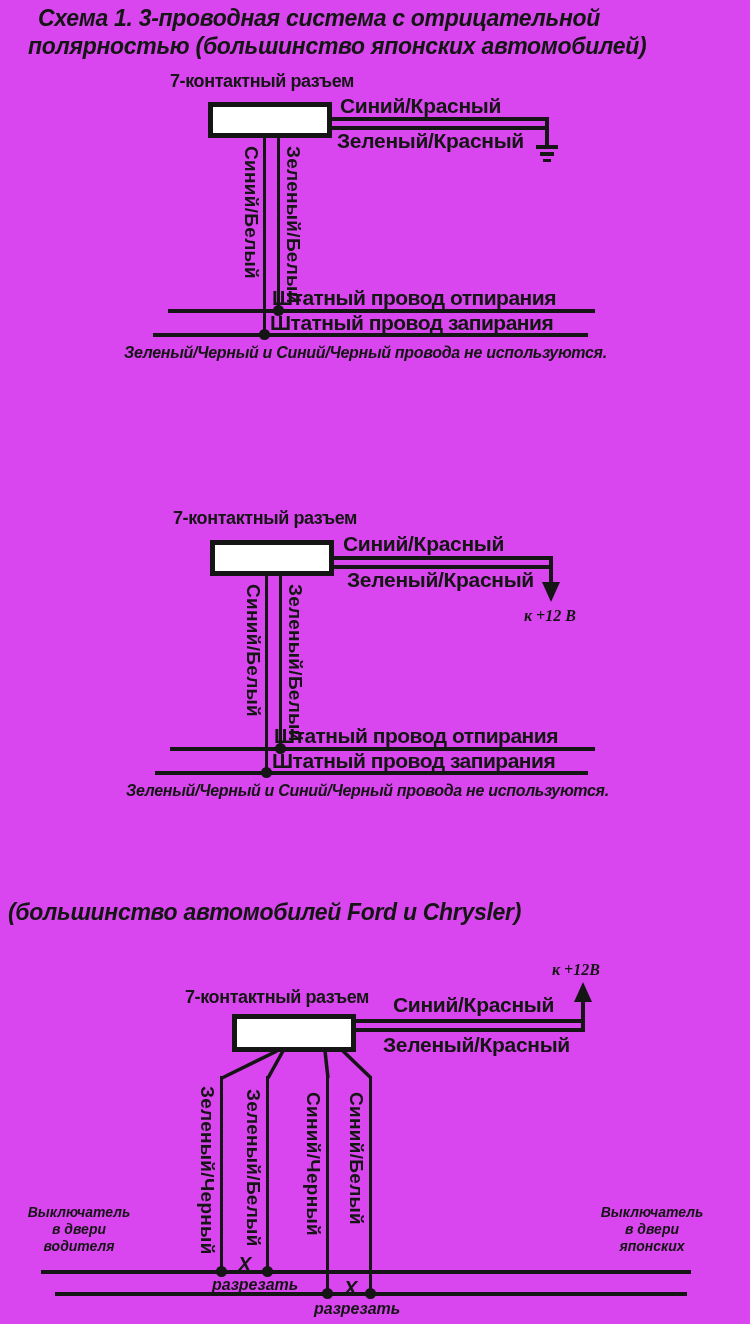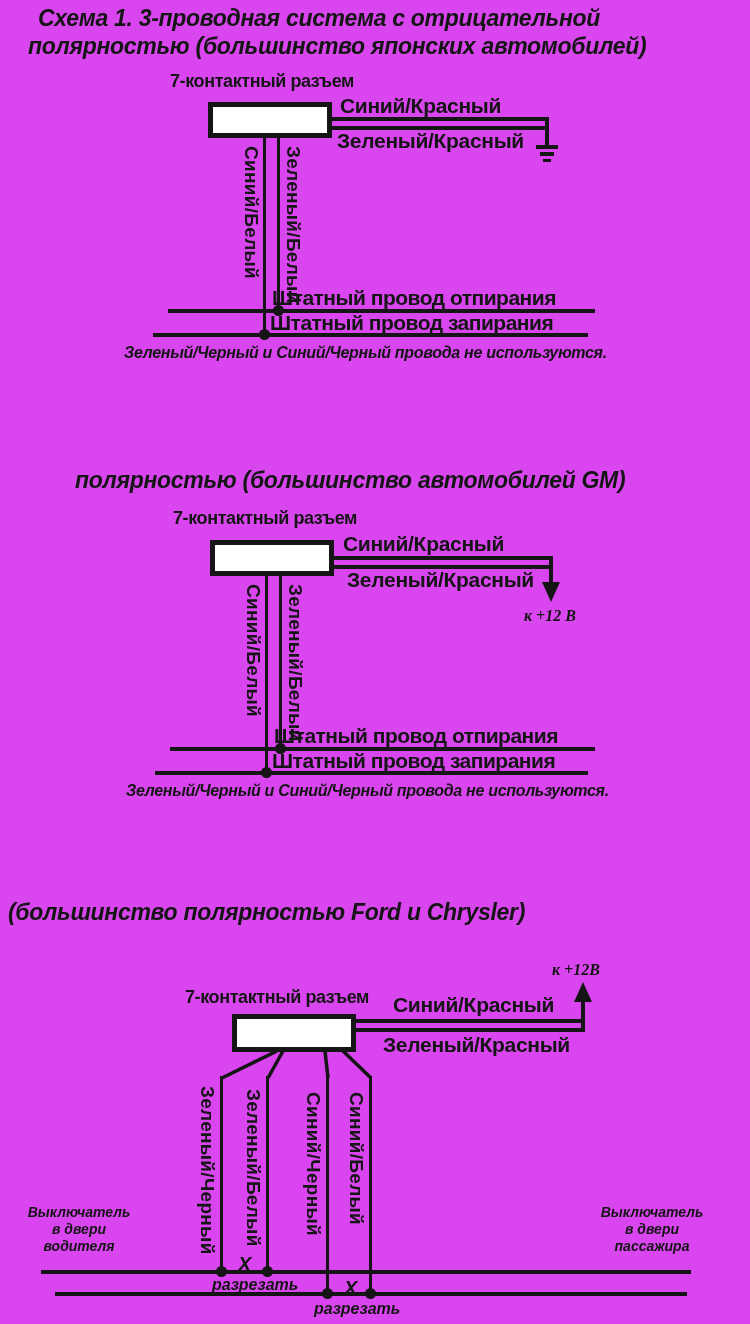--- a/index.html
+++ b/index.html
@@ -59,21 +59,20 @@
     <div class="hline" style="left:168px;top:309px;width:427px;height:4px"></div>
     <div class="lbl linelbl" style="left:270px;top:311px">Штатный провод запирания</div>
     <div class="hline" style="left:153px;top:333px;width:435px;height:4px"></div>
     <div class="dot" style="left:273px;top:305px"></div>
     <div class="dot" style="left:259px;top:329px"></div>
 
     <div class="lbl note" style="left:124px;top:344px">Зеленый/Черный и Синий/Черный провода не используются.</div>
   </div>
 
   <div class="layer">
-    <div class="lbl title" style="left:75px;top:468px">полярностью (большинство автомобилей GM)</div>
 
     <div class="lbl connlbl" style="left:173px;top:508px">7-контактный разъем</div>
     <div class="rect" style="left:210px;top:540px;width:124px;height:36px"></div>
 
     <div class="lbl wirelbl" style="left:343px;top:532px">Синий/Красный</div>
     <div class="hline" style="left:334px;top:556px;width:219px;height:4px"></div>
     <div class="hline" style="left:334px;top:565px;width:219px;height:4px"></div>
     <div class="lbl wirelbl" style="left:347px;top:568px">Зеленый/Красный</div>
     <div class="vline" style="left:549px;top:556px;width:4px;height:28px"></div>
     <div class="tri-down" style="left:542px;top:582px"></div>
@@ -88,21 +87,21 @@
     <div class="hline" style="left:170px;top:747px;width:425px;height:4px"></div>
     <div class="lbl linelbl" style="left:272px;top:749px">Штатный провод запирания</div>
     <div class="hline" style="left:155px;top:771px;width:433px;height:4px"></div>
     <div class="dot" style="left:275px;top:743px"></div>
     <div class="dot" style="left:261px;top:767px"></div>
 
     <div class="lbl note" style="left:126px;top:782px">Зеленый/Черный и Синий/Черный провода не используются.</div>
   </div>
 
   <div class="layer">
-    <div class="lbl title" style="left:8px;top:900px">(большинство полярностью Ford и Chrysler)</div>
+    <div class="lbl title" style="left:8px;top:900px">(большинство автомобилей Ford и Chrysler)</div>
 
     <div class="lbl pwr" style="left:552px;top:961px">к +12В</div>
     <div class="tri-up" style="left:574px;top:982px"></div>
     <div class="vline" style="left:581px;top:1000px;width:4px;height:32px"></div>
 
     <div class="lbl connlbl" style="left:185px;top:987px">7-контактный разъем</div>
     <div class="rect" style="left:232px;top:1014px;width:124px;height:38px"></div>
 
     <div class="lbl wirelbl" style="left:393px;top:993px">Синий/Красный</div>
     <div class="hline" style="left:356px;top:1019px;width:229px;height:4px"></div>
@@ -126,21 +125,21 @@
     <div class="lbl rot" style="left:367px;top:1092px">Синий/Белый</div>
 
     <div class="lbl swlbl" style="left:20px;top:1204px;width:118px">
       <div>Выключатель</div>
       <div>в двери</div>
       <div>водителя</div>
     </div>
     <div class="lbl swlbl" style="left:596px;top:1204px;width:112px">
       <div>Выключатель</div>
       <div>в двери</div>
-      <div>пассажира</div>
+      <div>японских</div>
     </div>
 
     <div class="hline" style="left:41px;top:1270px;width:650px;height:4px"></div>
     <div class="hline" style="left:55px;top:1292px;width:632px;height:4px"></div>
 
     <div class="dot" style="left:216px;top:1266px"></div>
     <div class="dot" style="left:262px;top:1266px"></div>
     <div class="dot" style="left:322px;top:1288px"></div>
     <div class="dot" style="left:365px;top:1288px"></div>
 

